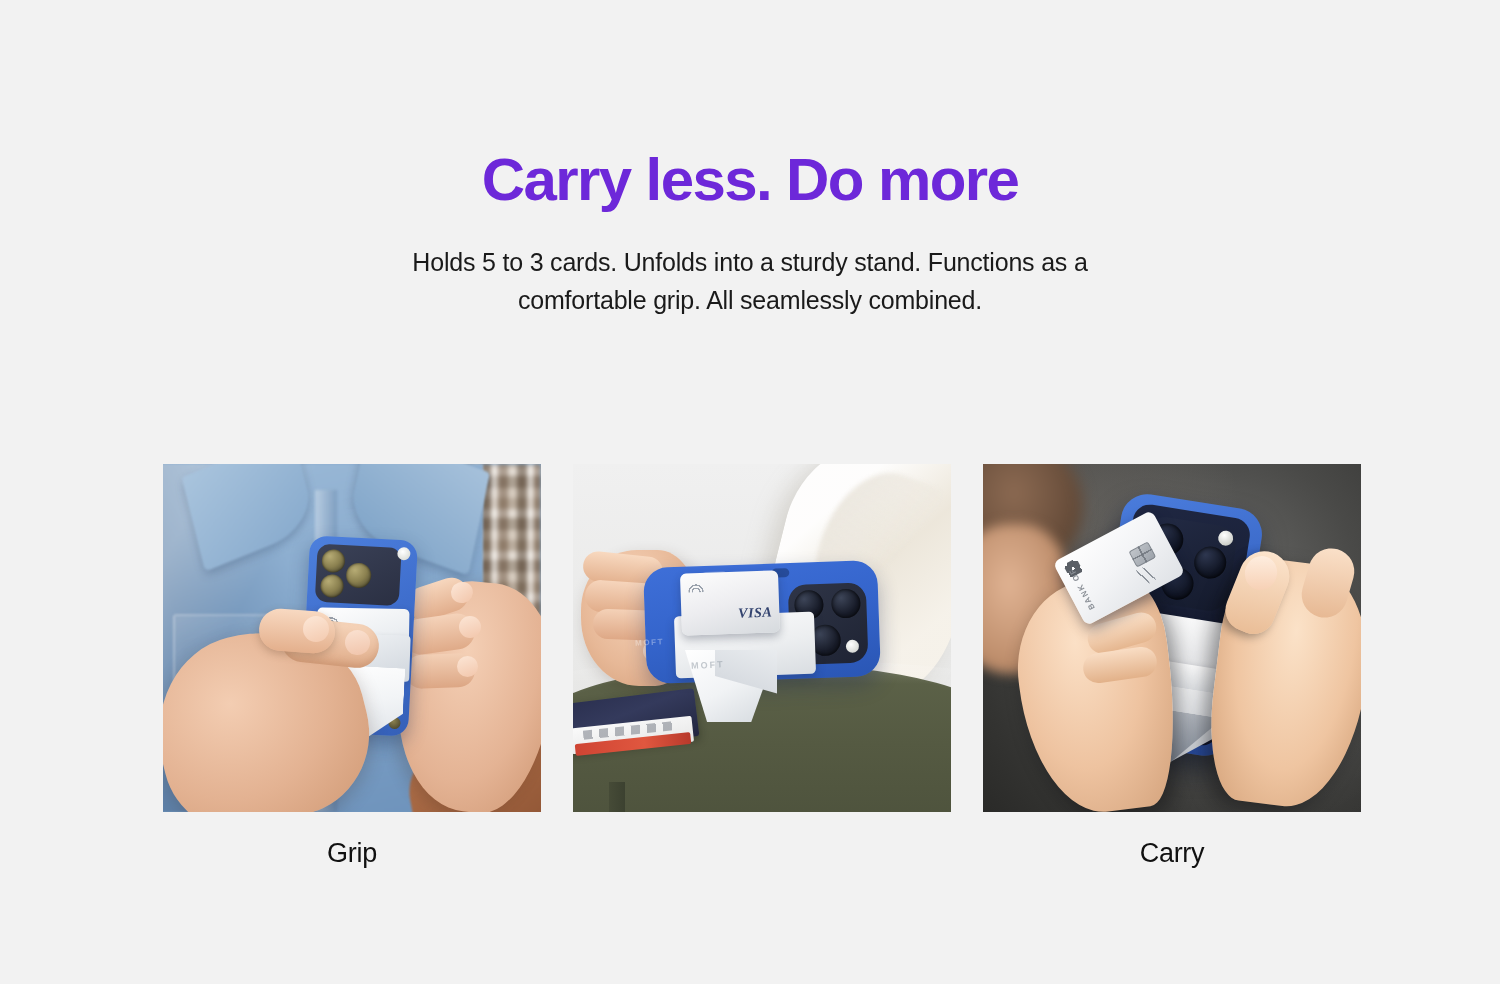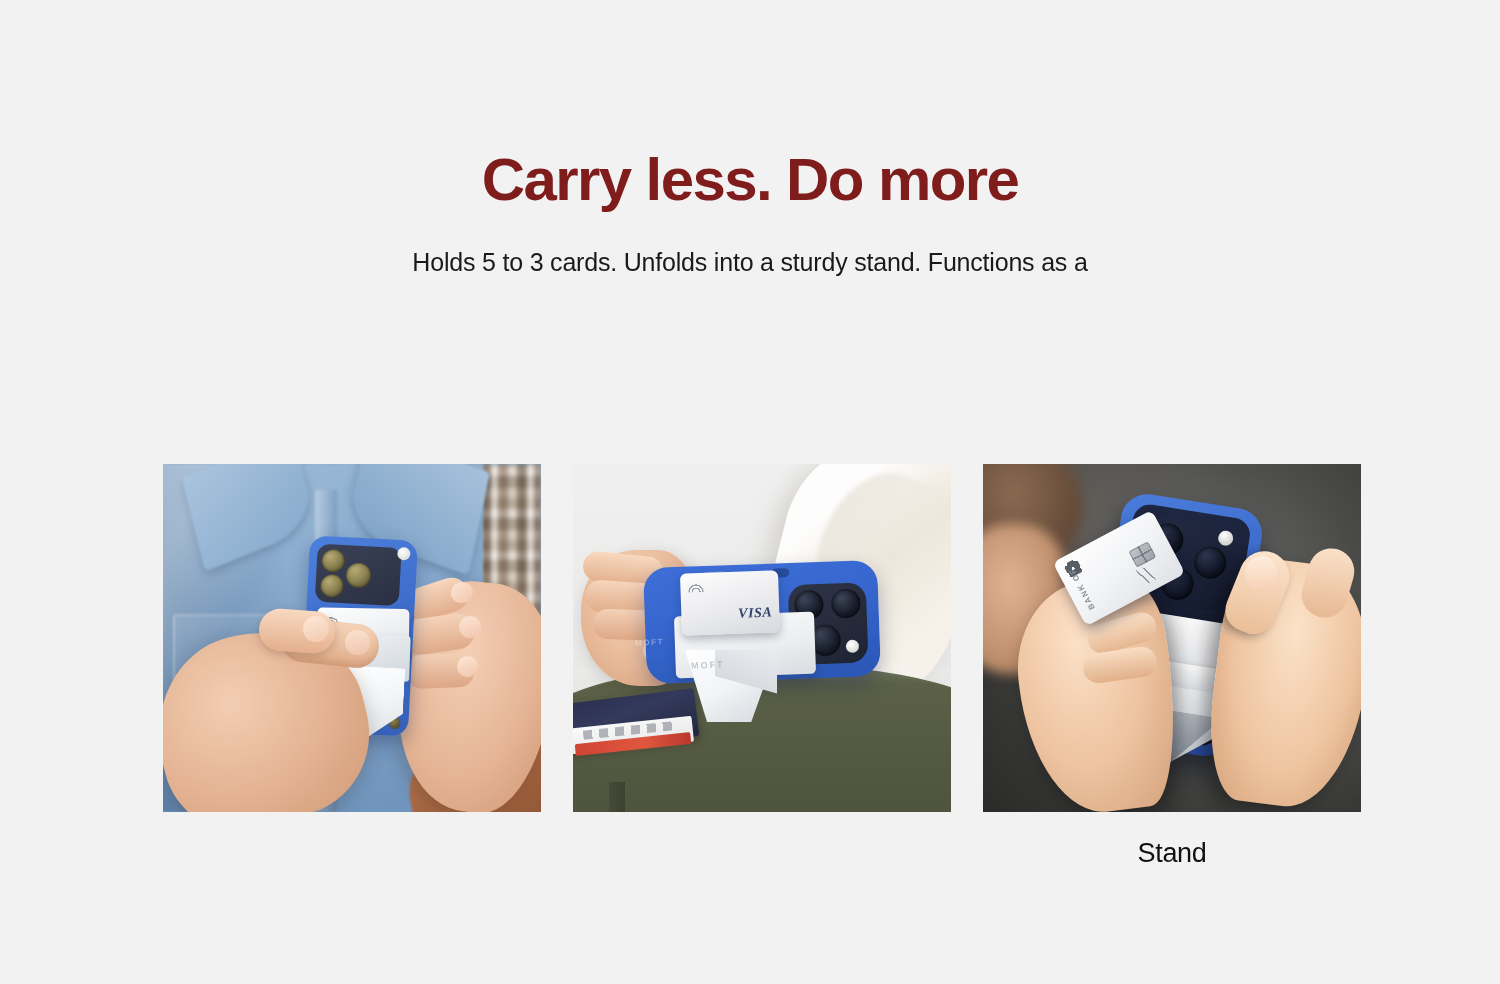--- a/index.html
+++ b/index.html
@@ -29,21 +29,21 @@
     top: 143px;
     width: 1500px;
     text-align: center;
   }
   .headline {
     margin: 0;
     font-size: 60px;
     line-height: 74px;
     font-weight: 700;
     letter-spacing: -1.6px;
-    color: #7f1d1d;
+    color: #6d28d9;
   }
   .subhead {
     margin: 26px auto 0 auto;
     width: 760px;
     font-size: 25px;
     line-height: 38px;
     font-weight: 400;
     letter-spacing: -0.2px;
     color: #1a1a1a;
   }
@@ -522,20 +522,21 @@
 </head>
 <body>
 
 <div class="page">
 
   <div class="header">
     <h1 class="headline">Carry less. Do more</h1>
     <p class="subhead">
       <span>Holds 5 to 3 cards. Unfolds into a sturdy stand. Functions as a</span>
       <br>
+      <span>comfortable grip. All seamlessly combined.</span>
     </p>
   </div>
 
   <div class="cards">
 
     <div class="card">
       <div class="photo p1">
         <div class="plaid"></div>
         <div class="shirt"></div>
         <div class="collarL"></div>
@@ -569,20 +570,21 @@
           <div class="stand"></div>
           <div class="brand1">MOFT</div>
         </div>
 
         <div class="handL"></div>
         <div class="fingerL1"></div>
         <div class="nailL"></div>
         <div class="thumb"></div>
         <div class="thumbNail"></div>
       </div>
+      <div class="caption">Grip</div>
     </div>
 
     <div class="card">
       <div class="photo p2">
         <div class="sleeve"></div>
         <div class="sleeveFold1"></div>
         <div class="table"></div>
         <div class="tableEdge"></div>
         <div class="leg"></div>
 
@@ -652,17 +654,17 @@
           <div class="chipLines"></div>
           <div class="waves"></div>
           <div class="bankText">BANK OF</div>
         </div>
 
         <div class="handR3"></div>
         <div class="idx3"></div>
         <div class="thumb3"></div>
         <div class="thumbNail3"></div>
       </div>
-      <div class="caption">Stand</div>
+      <div class="caption">Carry</div>
     </div>
 
   </div>
 </div>
 
 </body></html>

